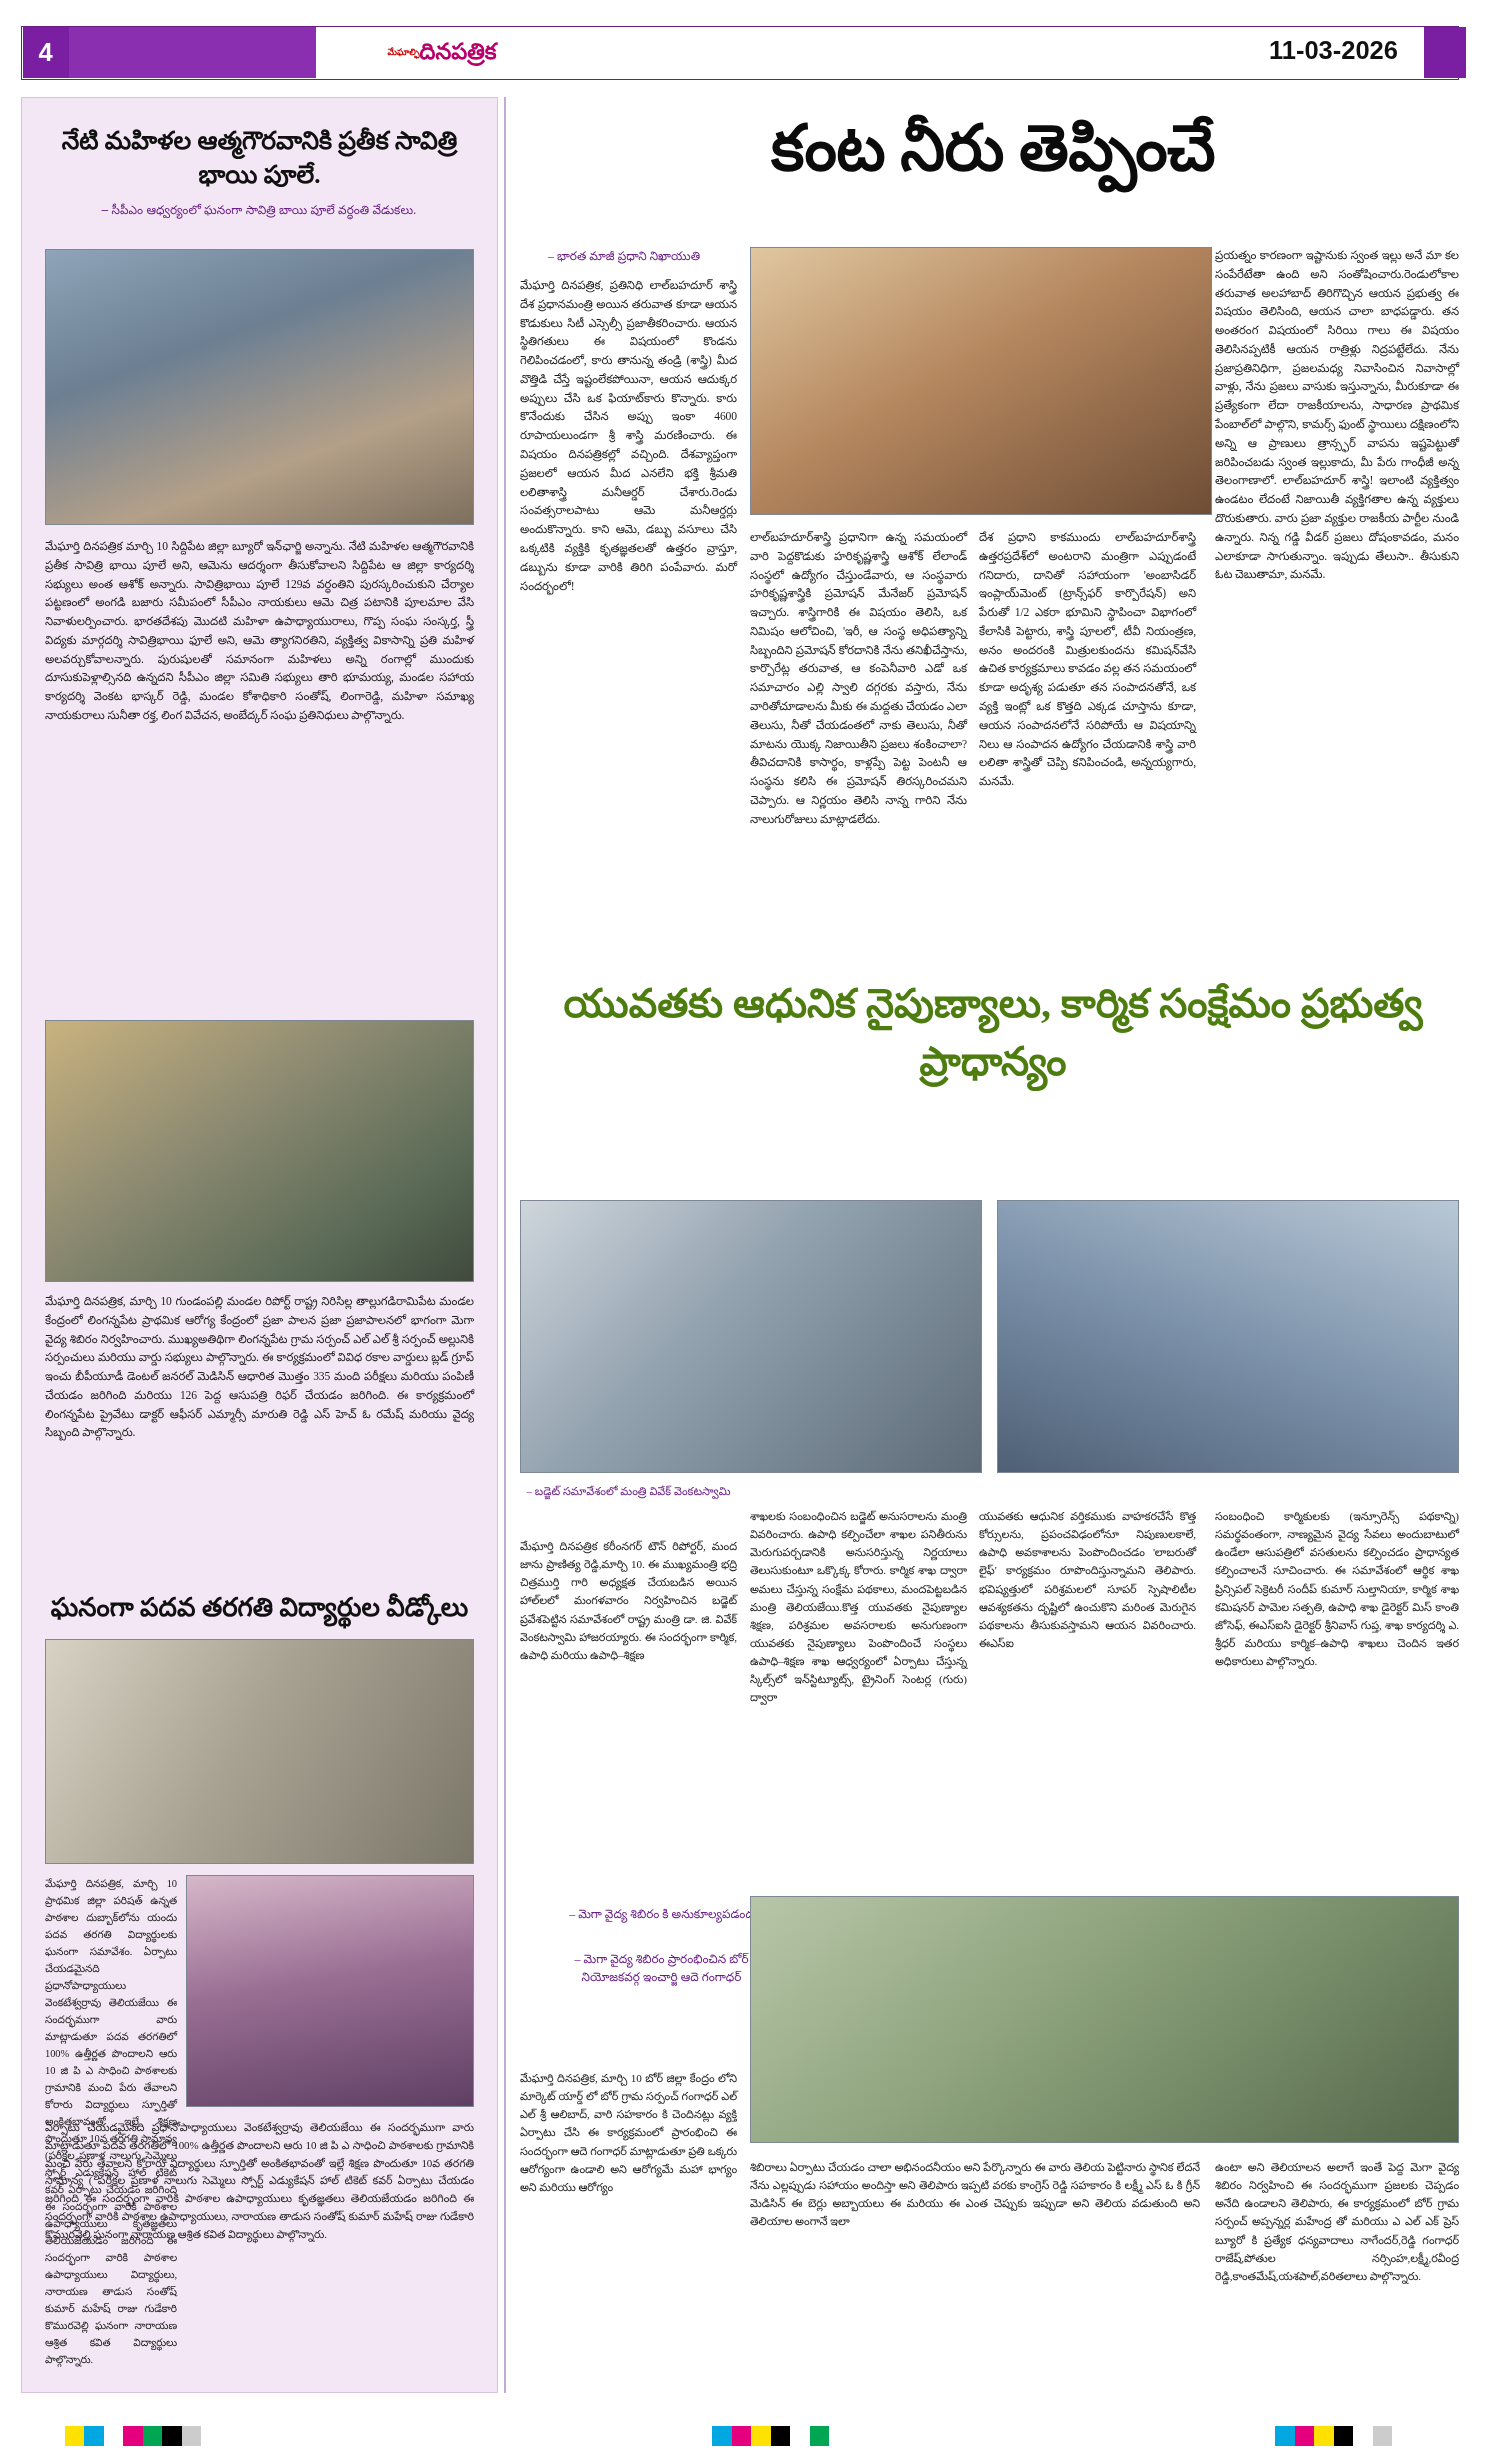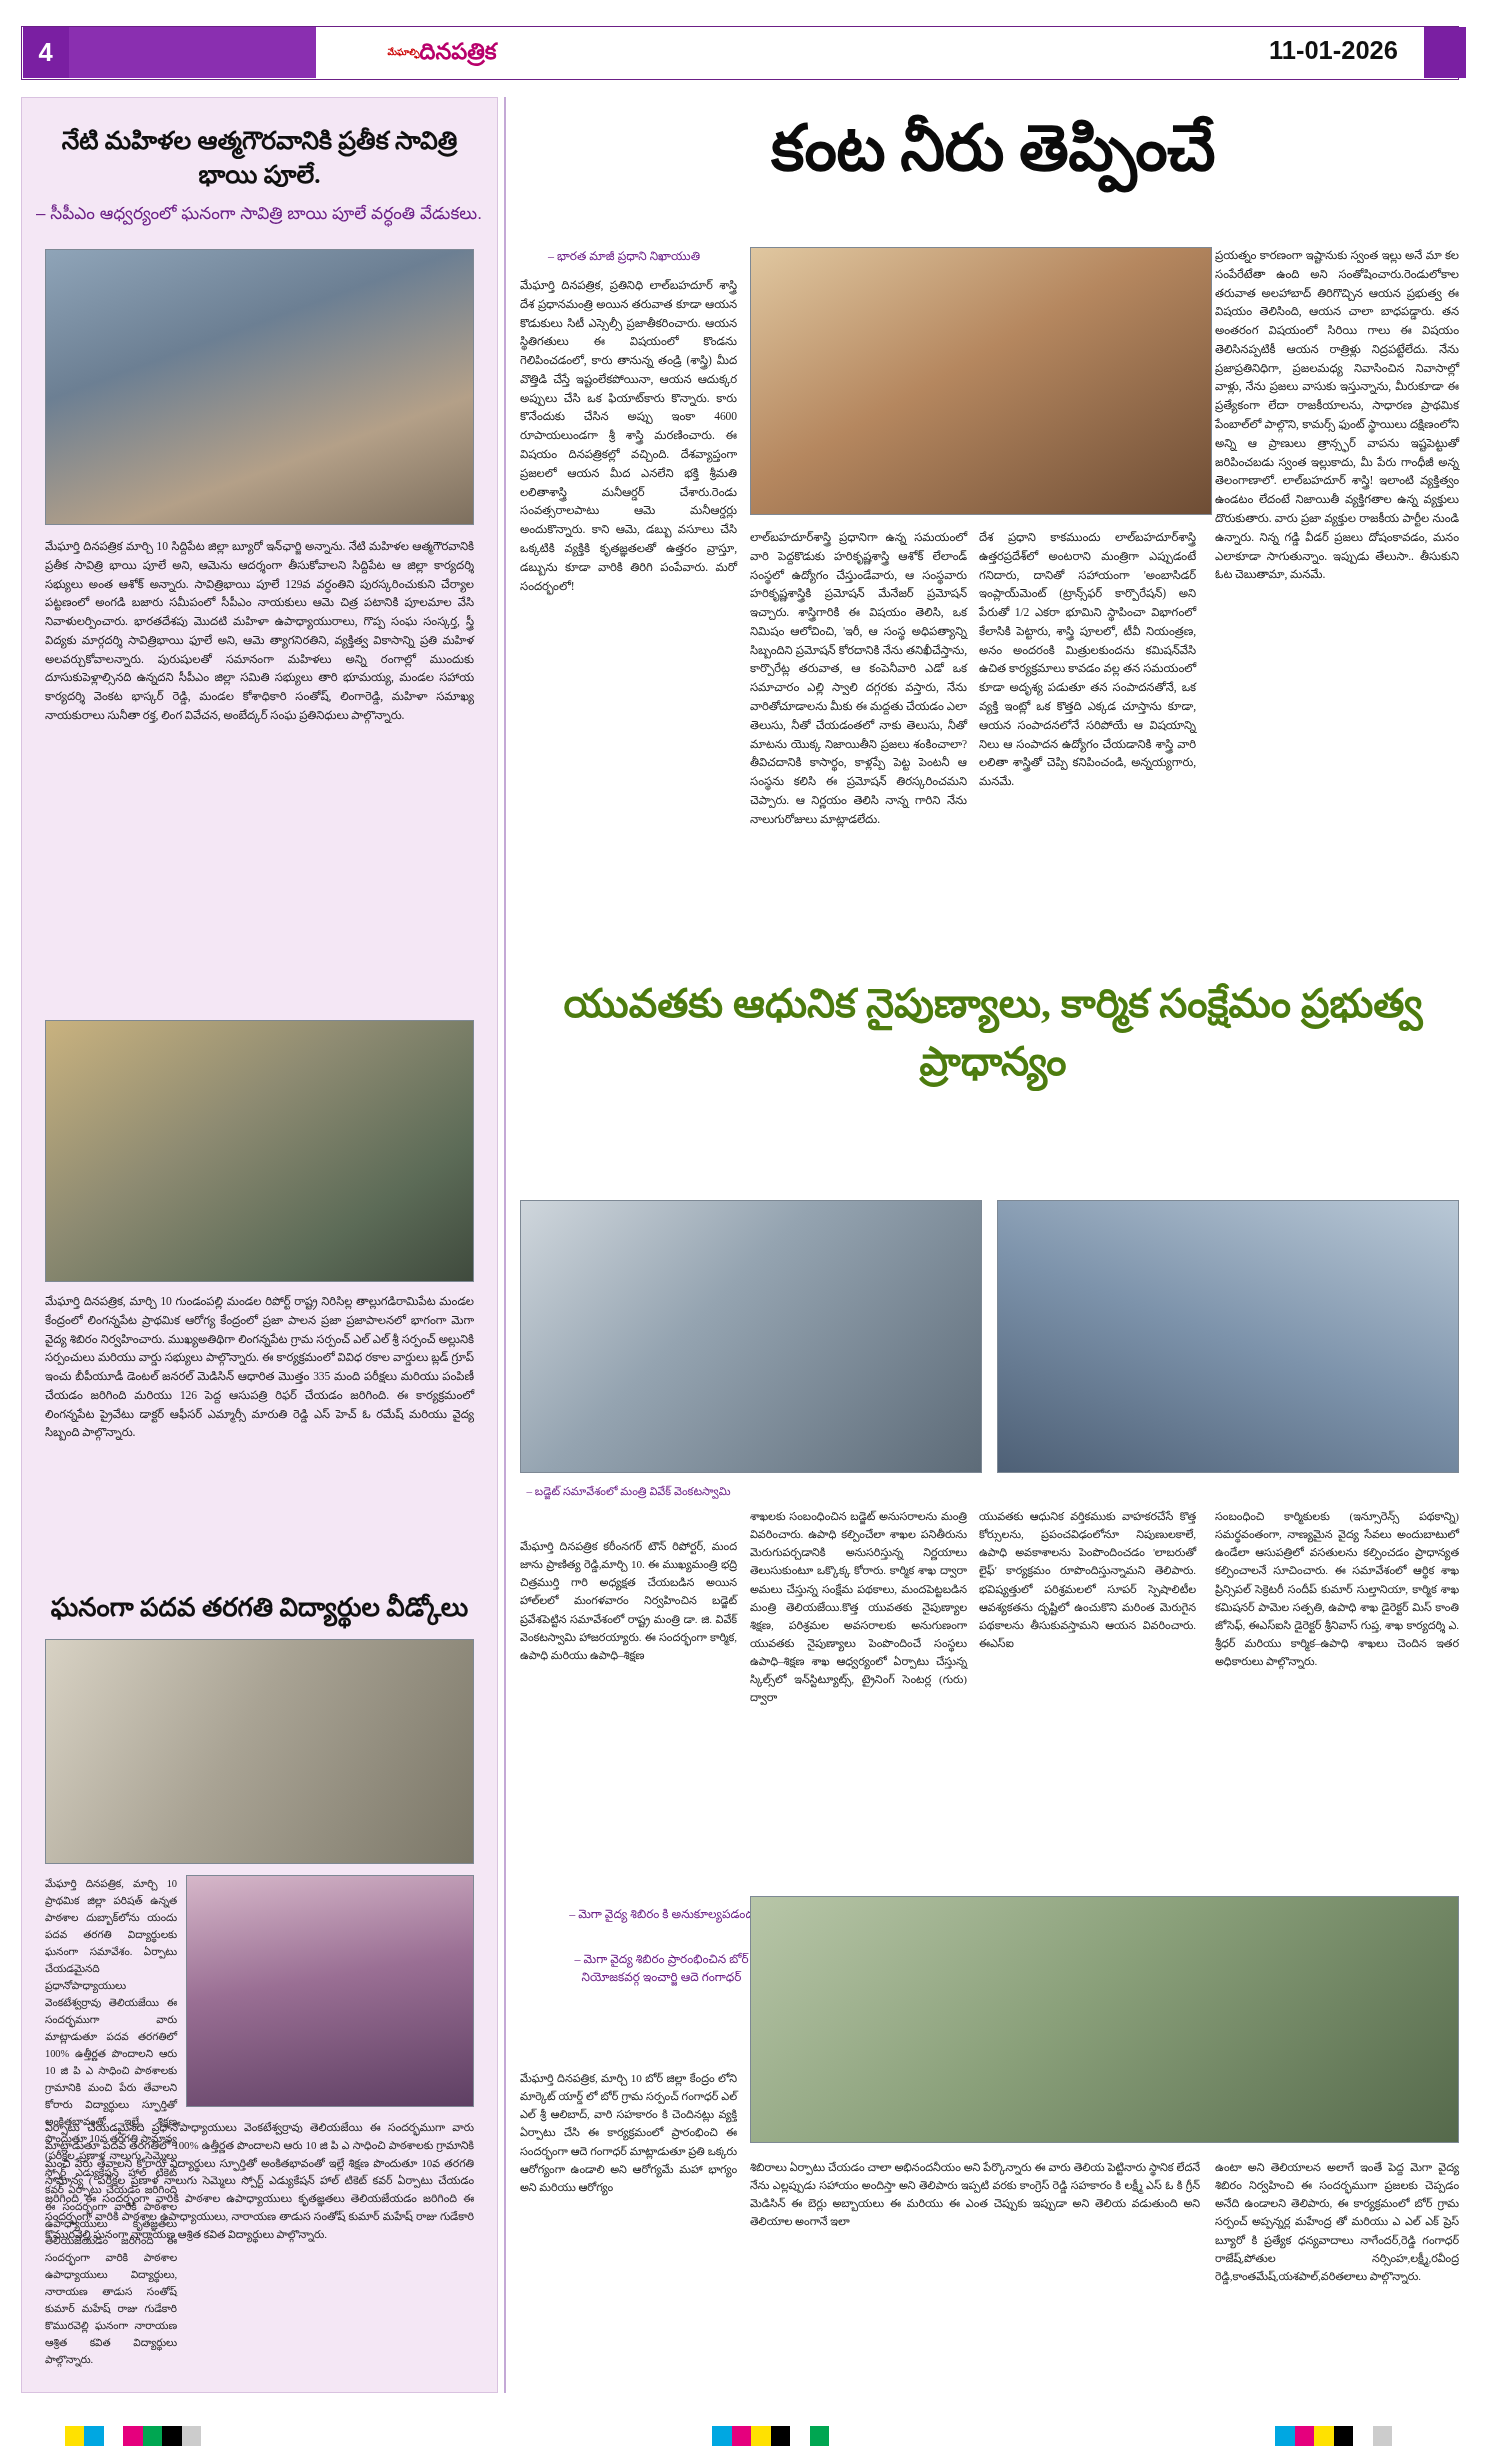--- a/index.html
+++ b/index.html
@@ -72,21 +72,21 @@
     font-weight:bold;
     text-align:center;
     line-height:1.35;
   }
   .head-1 {
     position:absolute; left:30px; top:124px; width:459px;
     font-size:25px;
   }
   .kicker-1 {
     position:absolute; left:34px; top:201px; width:450px;
-    font-size:17px; color:#6b1f86; text-align:center; line-height:1.5;
+    font-size:12px; color:#6b1f86; text-align:center; line-height:1.5;
   }
   .photo {
     position:absolute; background:#9aa5b1; overflow:hidden;
     border:0.7px solid #7d8894;
   }
 
   .body-text {
     position:absolute;
     font-family:"Liberation Serif", serif;
     font-size:11.6px;
@@ -156,21 +156,21 @@
 
   <div class="masthead">
     <div class="mast-bar"></div>
     <div class="mast-left-block"></div>
     <div class="page-num">4</div>
     <div class="mast-purple-strip"></div>
     <div class="mast-logo">
       <span class="logo-top">మేఘాల్ఫి</span>
       <span>దినపత్రిక</span>
     </div>
-    <div class="mast-date">11-01-2026</div>
+    <div class="mast-date">11-03-2026</div>
     <div class="mast-right-block"></div>
   </div>
 
   <div class="leftcol"></div>
 
   <div class="lc-head head-1">నేటి మహిళల ఆత్మగౌరవానికి ప్రతీక సావిత్రి భాయి పూలే.</div>
   <div class="kicker-1">– సీపీఎం ఆధ్వర్యంలో ఘనంగా సావిత్రి బాయి పూలే వర్ధంతి వేడుకలు.</div>
 
   <div class="photo ph-a" style="left:45px; top:249px; width:429px; height:276px;"></div>
 

